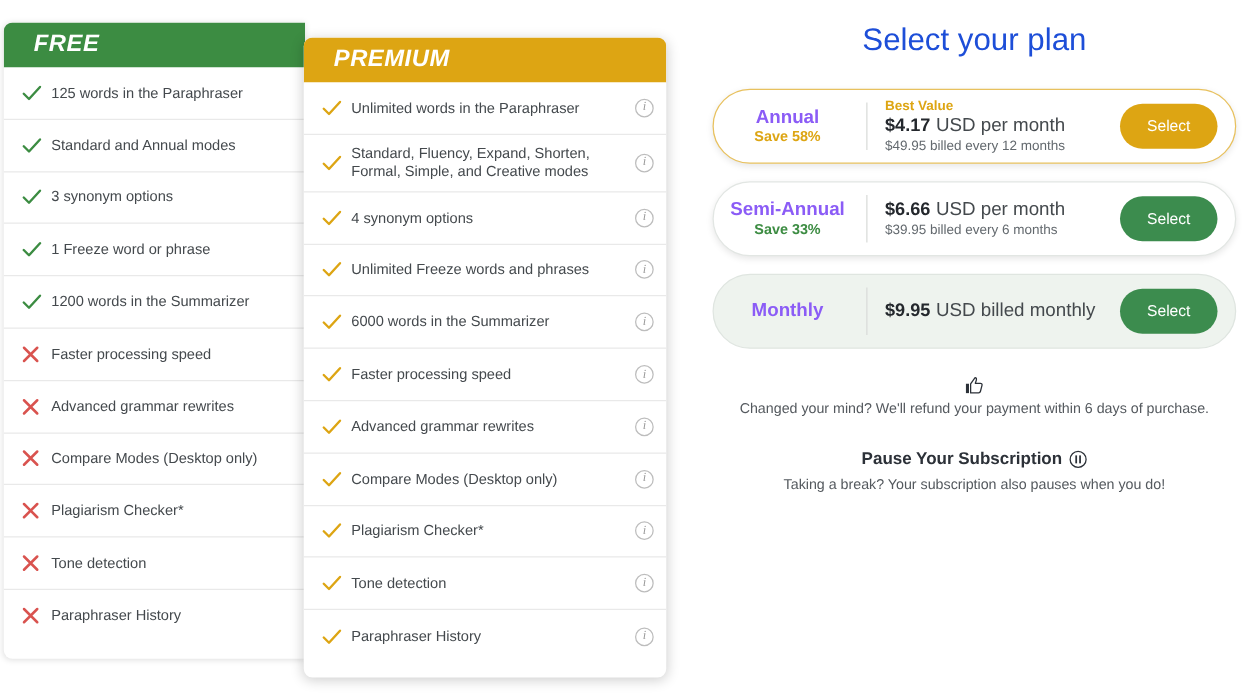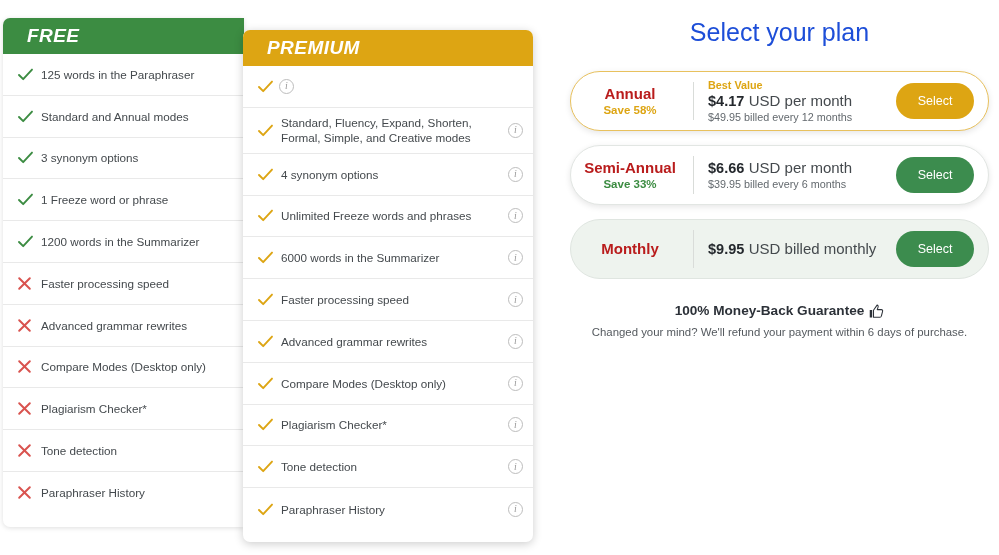--- a/index.html
+++ b/index.html
@@ -132,21 +132,21 @@
   }
 
   .term {
     width: 122px; min-width: 122px;
     text-align: center;
     padding-right: 4px;
   }
   .term-name {
     font-size: 15px;
     font-weight: bold;
-    color: #b91c1c;
+    color: #8b5cf6;
     line-height: 18px;
   }
   .term-save { font-size: 11.5px; font-weight: bold; line-height: 15px; }
   .term-save.gold { color: #dda513; }
   .term-save.green { color: #3c8c42; }
 
   .vrule {
     width: 1px;
     height: 38px;
     background: #d9dcd9;
@@ -309,20 +309,21 @@
 
     <div class="plan-card premium">
       <div class="plan-header">PREMIUM</div>
       <div class="feat-list" id="premium-list">
           <div class="feat-row">
             <span class="mark">
               <svg width="17" height="17" viewBox="0 0 17 17">
                 <path d="M2 9 L6.2 13.2 L15 3.6" fill="none" stroke="#dda513" stroke-width="1.9" stroke-linecap="round" stroke-linejoin="round"></path>
               </svg>
             </span>
+            <span class="feat-text">Unlimited words in the Paraphraser</span>
             <span class="info-icon">i</span>
           </div>
           <div class="feat-row tall">
             <span class="mark">
               <svg width="17" height="17" viewBox="0 0 17 17">
                 <path d="M2 9 L6.2 13.2 L15 3.6" fill="none" stroke="#dda513" stroke-width="1.9" stroke-linecap="round" stroke-linejoin="round"></path>
               </svg>
             </span>
             <span class="feat-text">Standard, Fluency, Expand, Shorten, Formal, Simple, and Creative modes</span>
             <span class="info-icon">i</span>
@@ -449,26 +450,38 @@
           <div class="vrule"></div>
           <div class="price-block">
             <div class="price-main"><span class="price-amount">$9.95</span> <span class="price-unit">USD billed monthly</span></div>
           </div>
           <button class="select-btn green">Select</button>
         </div>
       </div>
     <div id="promos">
         <div class="promo">
           <div class="promo-heading">
-            <span>100% Money-Back Guarantee</span>
             <span class="glyph-icon">
               <svg width="15" height="15" viewBox="0 0 16 16">
                 <rect x="0.8" y="6.4" width="2.6" height="8" fill="#2c3138"></rect>
                 <path d="M4.8 14.2 L4.8 6.6 L8.6 1.2 C9.8 1.2 10 2.4 9.6 3.6 L8.8 6.0 L13.2 6.0 C14.2 6.0 14.8 6.8 14.5 7.8 L13.2 12.8 C13.0 13.7 12.4 14.2 11.6 14.2 Z" fill="none" stroke="#2c3138" stroke-width="1.1" stroke-linejoin="round"></path>
               </svg>
             </span>
           </div>
           <div class="promo-sub">Changed your mind? We'll refund your payment within 6 days of purchase.</div>
         </div>
+        <div class="promo promo-block-2">
+          <div class="promo-heading">
+            <span>Pause Your Subscription</span>
+            <span class="glyph-icon">
+              <svg width="15" height="15" viewBox="0 0 16 16">
+                <circle cx="8" cy="8" r="6.8" fill="none" stroke="#2c3138" stroke-width="1.1"></circle>
+                <rect x="5.6" y="4.6" width="1.5" height="6.8" fill="#2c3138"></rect>
+                <rect x="8.9" y="4.6" width="1.5" height="6.8" fill="#2c3138"></rect>
+              </svg>
+            </span>
+          </div>
+          <div class="promo-sub">Taking a break? Your subscription also pauses when you do!</div>
+        </div>
       </div>
   </div>
 
 </div>
 
 </body></html>

